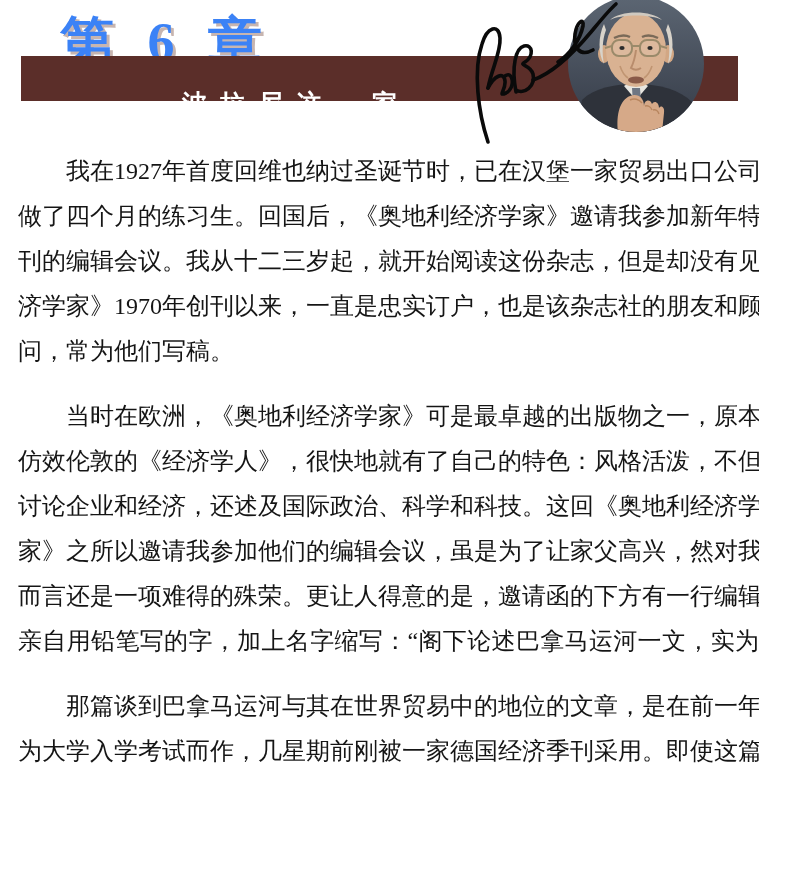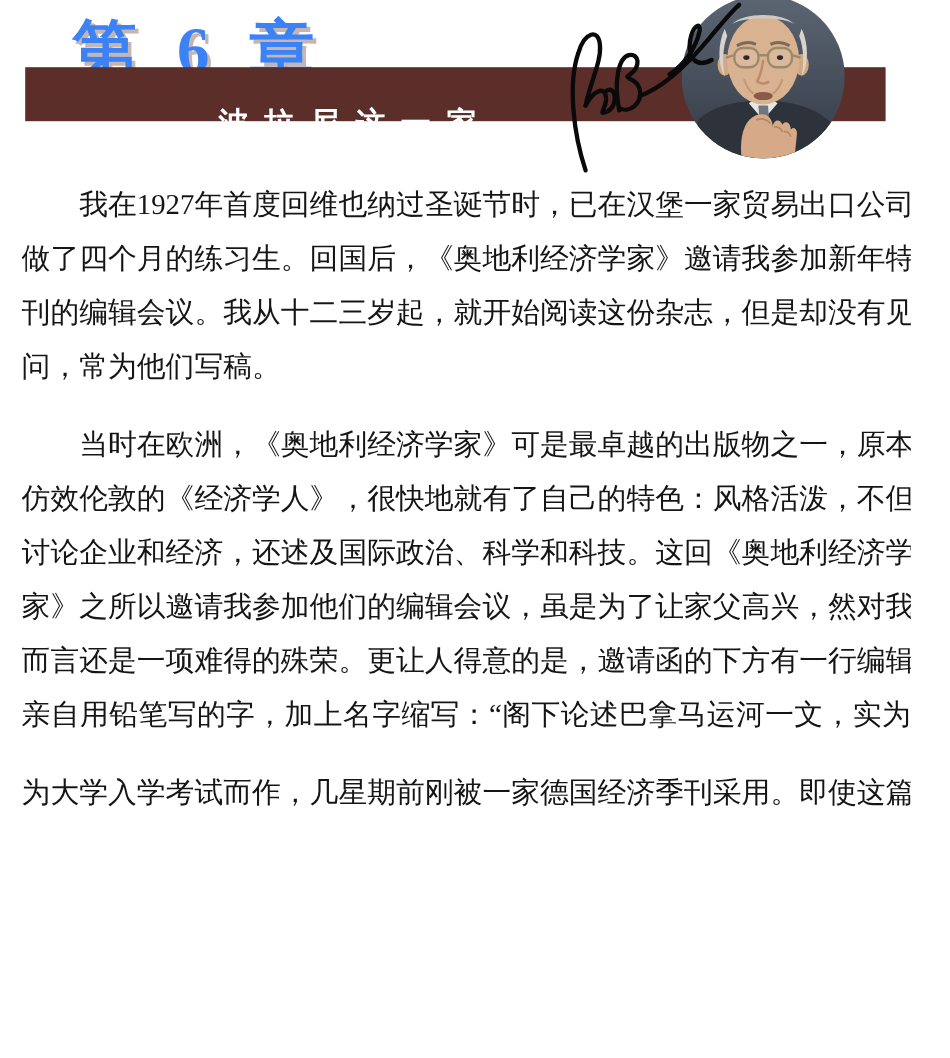--- a/index.html
+++ b/index.html
@@ -109,27 +109,29 @@
       <path d="M83 80 C100 74 121 56 141 32 C151 20 159 10 166 4"></path>
       <path d="M108 62 C120 54 130 40 133 26 C134 17 127 22 125 34 C123 48 130 57 143 50"></path>
     </g>
   </svg>
 
   <div class="body-text" id="body-text">
       <div class="paragraph">
         <div class="line indent">我在1927年首度回维也纳过圣诞节时，已在汉堡一家贸易出口公司</div>
         <div class="line">做了四个月的练习生。回国后，《奥地利经济学家》邀请我参加新年特</div>
         <div class="line">刊的编辑会议。我从十二三岁起，就开始阅读这份杂志，但是却没有见</div>
+        <div class="line">济学家》1970年创刊以来，一直是忠实订户，也是该杂志社的朋友和顾</div>
         <div class="line no-just">问，常为他们写稿。</div>
       </div>
       <div class="paragraph">
         <div class="line indent">当时在欧洲，《奥地利经济学家》可是最卓越的出版物之一，原本</div>
         <div class="line">仿效伦敦的《经济学人》，很快地就有了自己的特色：风格活泼，不但</div>
         <div class="line">讨论企业和经济，还述及国际政治、科学和科技。这回《奥地利经济学</div>
         <div class="line">家》之所以邀请我参加他们的编辑会议，虽是为了让家父高兴，然对我</div>
         <div class="line">而言还是一项难得的殊荣。更让人得意的是，邀请函的下方有一行编辑</div>
         <div class="line">亲自用铅笔写的字，加上名字缩写：“阁下论述巴拿马运河一文，实为</div>
       </div>
       <div class="paragraph">
+        <div class="line indent">那篇谈到巴拿马运河与其在世界贸易中的地位的文章，是在前一年</div>
         <div class="line">为大学入学考试而作，几星期前刚被一家德国经济季刊采用。即使这篇</div>
       </div>
     </div>
 </div>
 
 </body></html>

